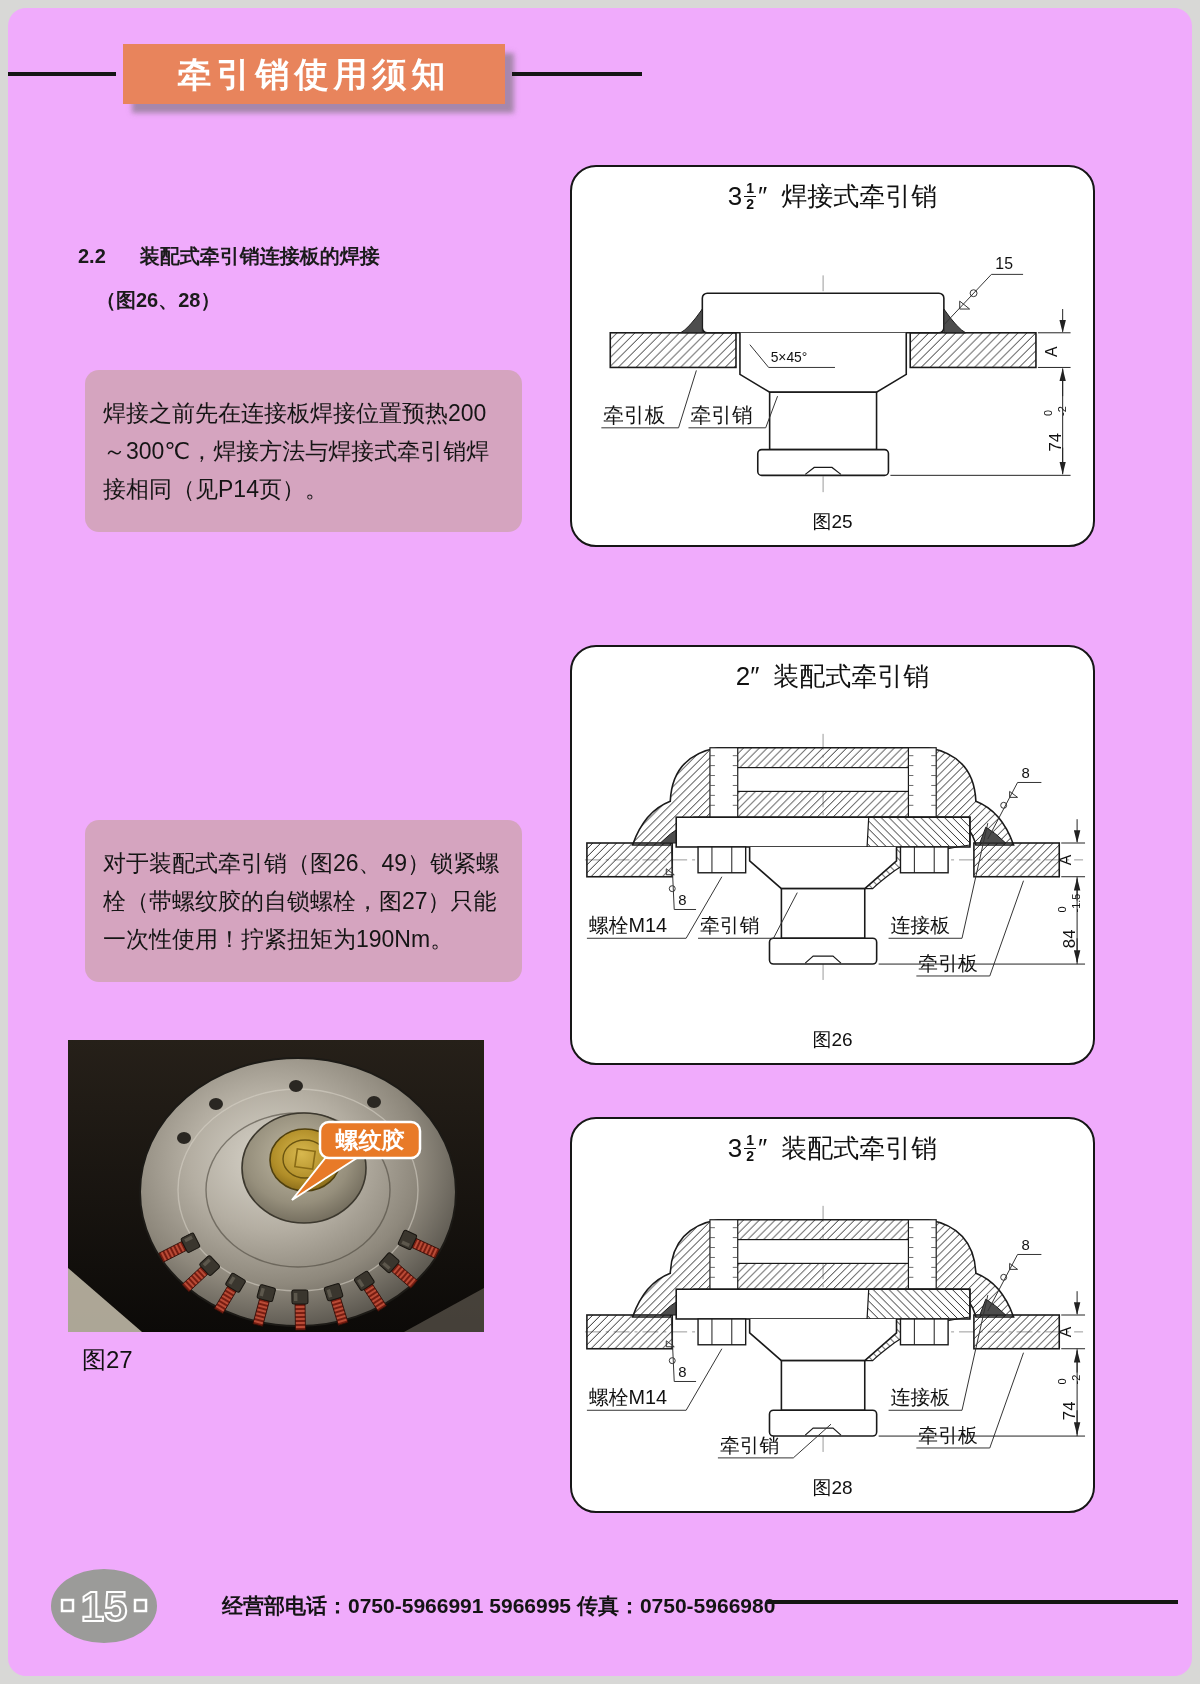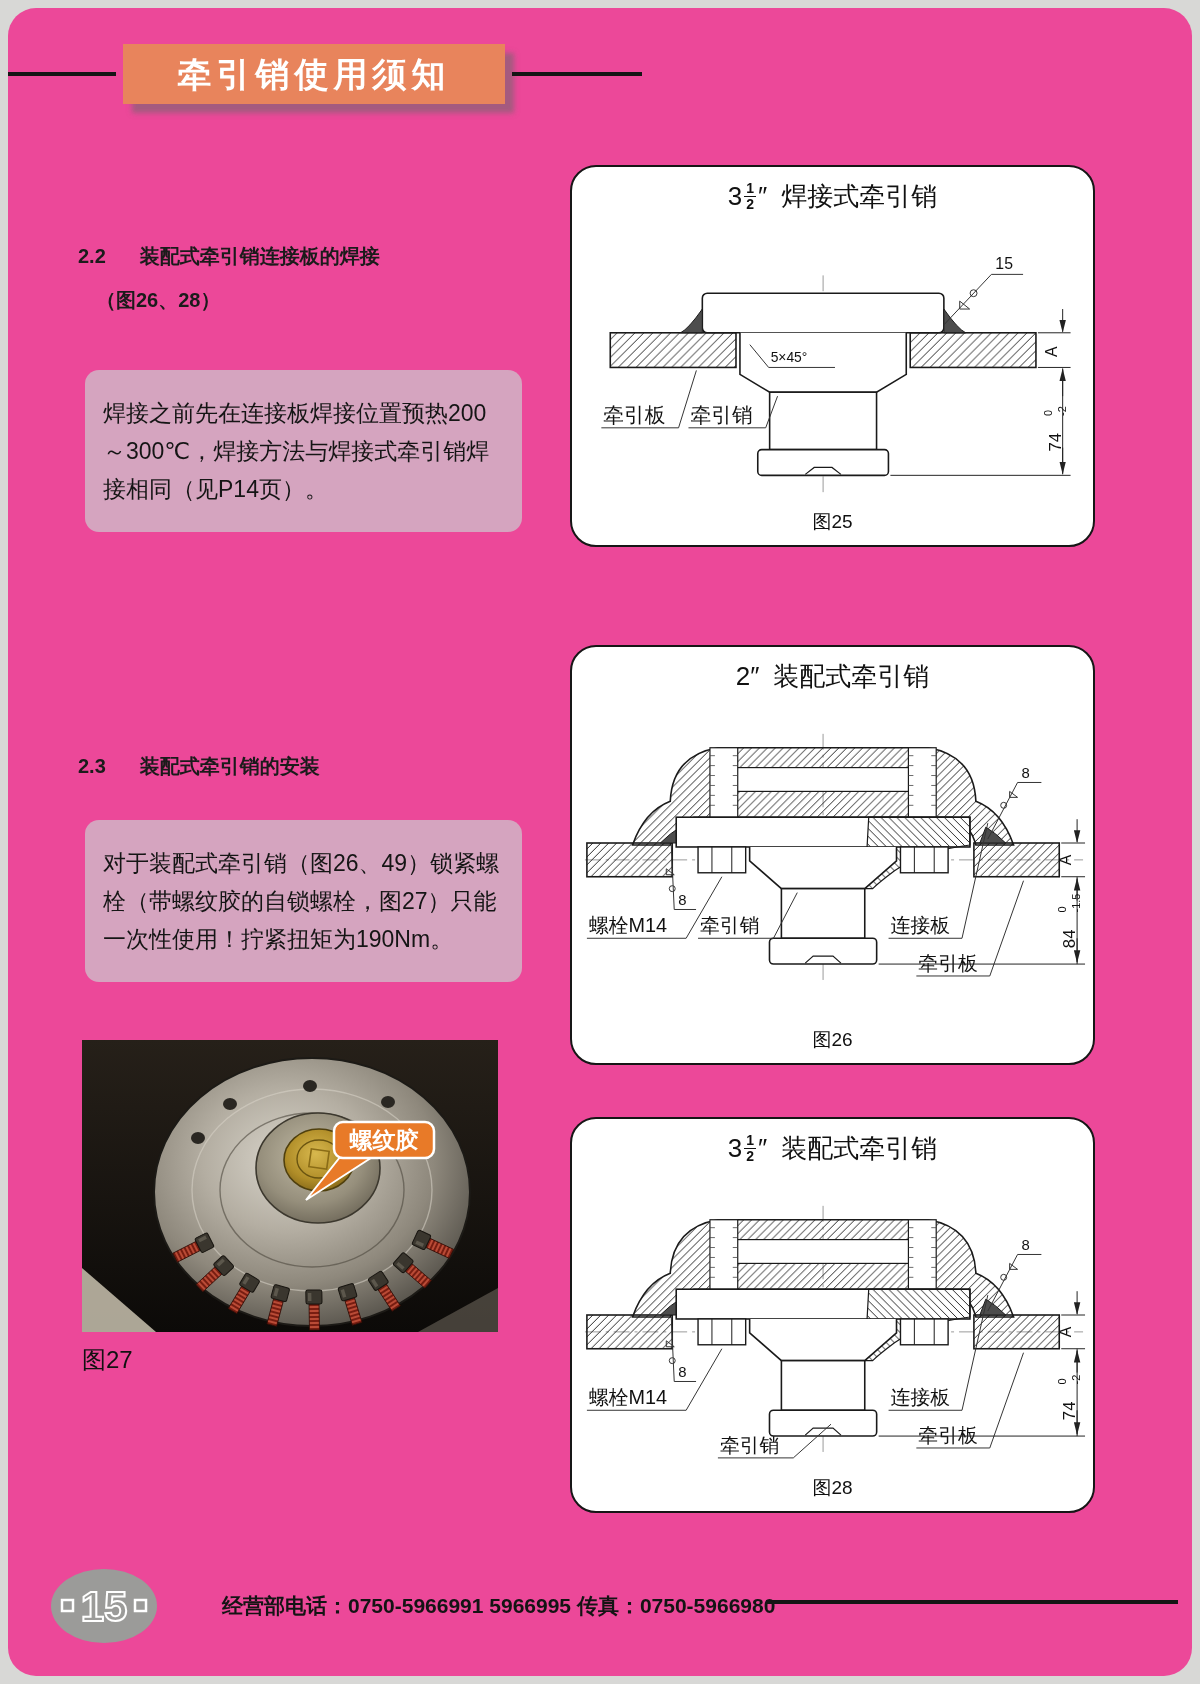--- a/index.html
+++ b/index.html
@@ -1,17 +1,17 @@
 <!DOCTYPE html>
 <html><head>
 <meta charset="utf-8">
 <style>
   html,body{margin:0;padding:0}
   body{width:1200px;height:1684px;background:#d8d8d6;font-family:"Liberation Sans","DejaVu Sans",sans-serif;position:relative}
-  .page{position:absolute;left:8px;top:8px;width:1184px;height:1668px;background:#ec4899;border-radius:28px;overflow:hidden}
+  .page{position:absolute;left:8px;top:8px;width:1184px;height:1668px;background:#f0abfc;border-radius:18px;overflow:hidden}
   .abs{position:absolute}
   .hline{background:#151515;height:4px}
   .banner{left:115px;top:36px;width:382px;height:60px;background:#E8845C;color:#ffffff;font-size:34px;font-weight:bold;letter-spacing:5px;text-align:center;line-height:60px;box-shadow:9px 9px 5px rgba(105,105,105,.55)}
   .h-sec{font-size:20px;font-weight:bold;color:#1b1b1b;line-height:40px;white-space:nowrap}
   .h-sec .num{margin-right:34px}
   .note{background:#D5A4BF;border-radius:14px;color:#151515;font-size:23px;line-height:38px;padding:24px 18px;width:401px}
   .figbox{border:2.5px solid #161616;border-radius:26px;display:flex;flex-direction:column;align-items:center;background:#fff;box-sizing:border-box}
   .figtitle{margin-top:12px;font-size:26px;color:#111;display:flex;align-items:center;white-space:pre}
   .frac{display:inline-flex;flex-direction:column;align-items:center;font-size:14px;line-height:1.1;margin:0 2px;font-weight:bold}
   .frac .fnum{border-bottom:1.5px solid #111;padding:0 2px}
@@ -32,23 +32,20 @@
   </div>
   <div class="abs hline" style="left:504px;top:64px;width:130px"></div>
 
   <div class="abs h-sec" style="left:70px;top:228px">
     <span class="num">2.2</span><span>装配式牵引销连接板的焊接</span>
   </div>
   <div class="abs h-sec" style="left:88px;top:272px">（图26、28）</div>
 
   <div class="abs note" style="left:77px;top:362px">焊接之前先在连接板焊接位置预热200～300℃，焊接方法与焊接式牵引销焊接相同（见P14页）。</div>
 
-  <div class="abs h-sec" style="left:70px;top:738px">
-    <span class="num">2.3</span><span>装配式牵引销的安装</span>
-  </div>
   <div class="abs note" style="left:77px;top:812px">对于装配式牵引销（图26、49）锁紧螺栓（带螺纹胶的自锁螺栓，图27）只能一次性使用！拧紧扭矩为190Nm。</div>
 
   <div class="abs figbox" style="left:562px;top:157px;width:525px;height:382px">
     <div class="figtitle">
       <span>3</span><span class="frac"><span class="fnum">1</span><span>2</span></span><span class="unit">″</span><span>焊接式牵引销</span>
     </div>
     <svg width="516" height="296" viewBox="0 0 520 298">
       <defs>
         <pattern id="hA25" width="9" height="9" patternUnits="userSpaceOnUse">
             <path d="M0,9 L9,0" stroke="#2b2b2b" stroke-width="1"></path>
@@ -345,21 +342,21 @@
         <g transform="translate(498,230) rotate(-90)" stroke="none" fill="#111">
           <text x="-26" y="6" font-size="17">74</text>
           <text x="10" y="-3" font-size="11">0</text>
           <text x="10" y="11" font-size="11">-2</text>
         </g>
       </g>
     </svg>
     <div class="figcap">图28</div>
   </div>
 
-  <div class="abs" style="left:74px;top:1032px;width:416px;height:292px">
+  <div class="abs" style="left:60px;top:1032px;width:416px;height:292px">
     <svg width="416" height="292" viewBox="0 0 416 292">
       <defs>
         <radialGradient id="disc" cx="42%" cy="38%" r="75%">
           <stop offset="0%" stop-color="#d8d4ca"></stop>
             <stop offset="35%" stop-color="#b4aea2"></stop>
           <stop offset="62%" stop-color="#8e887c"></stop>
             <stop offset="86%" stop-color="#5a564e"></stop>
           <stop offset="100%" stop-color="#38352f"></stop>
         </radialGradient>
         <radialGradient id="hub" cx="45%" cy="40%" r="70%">

